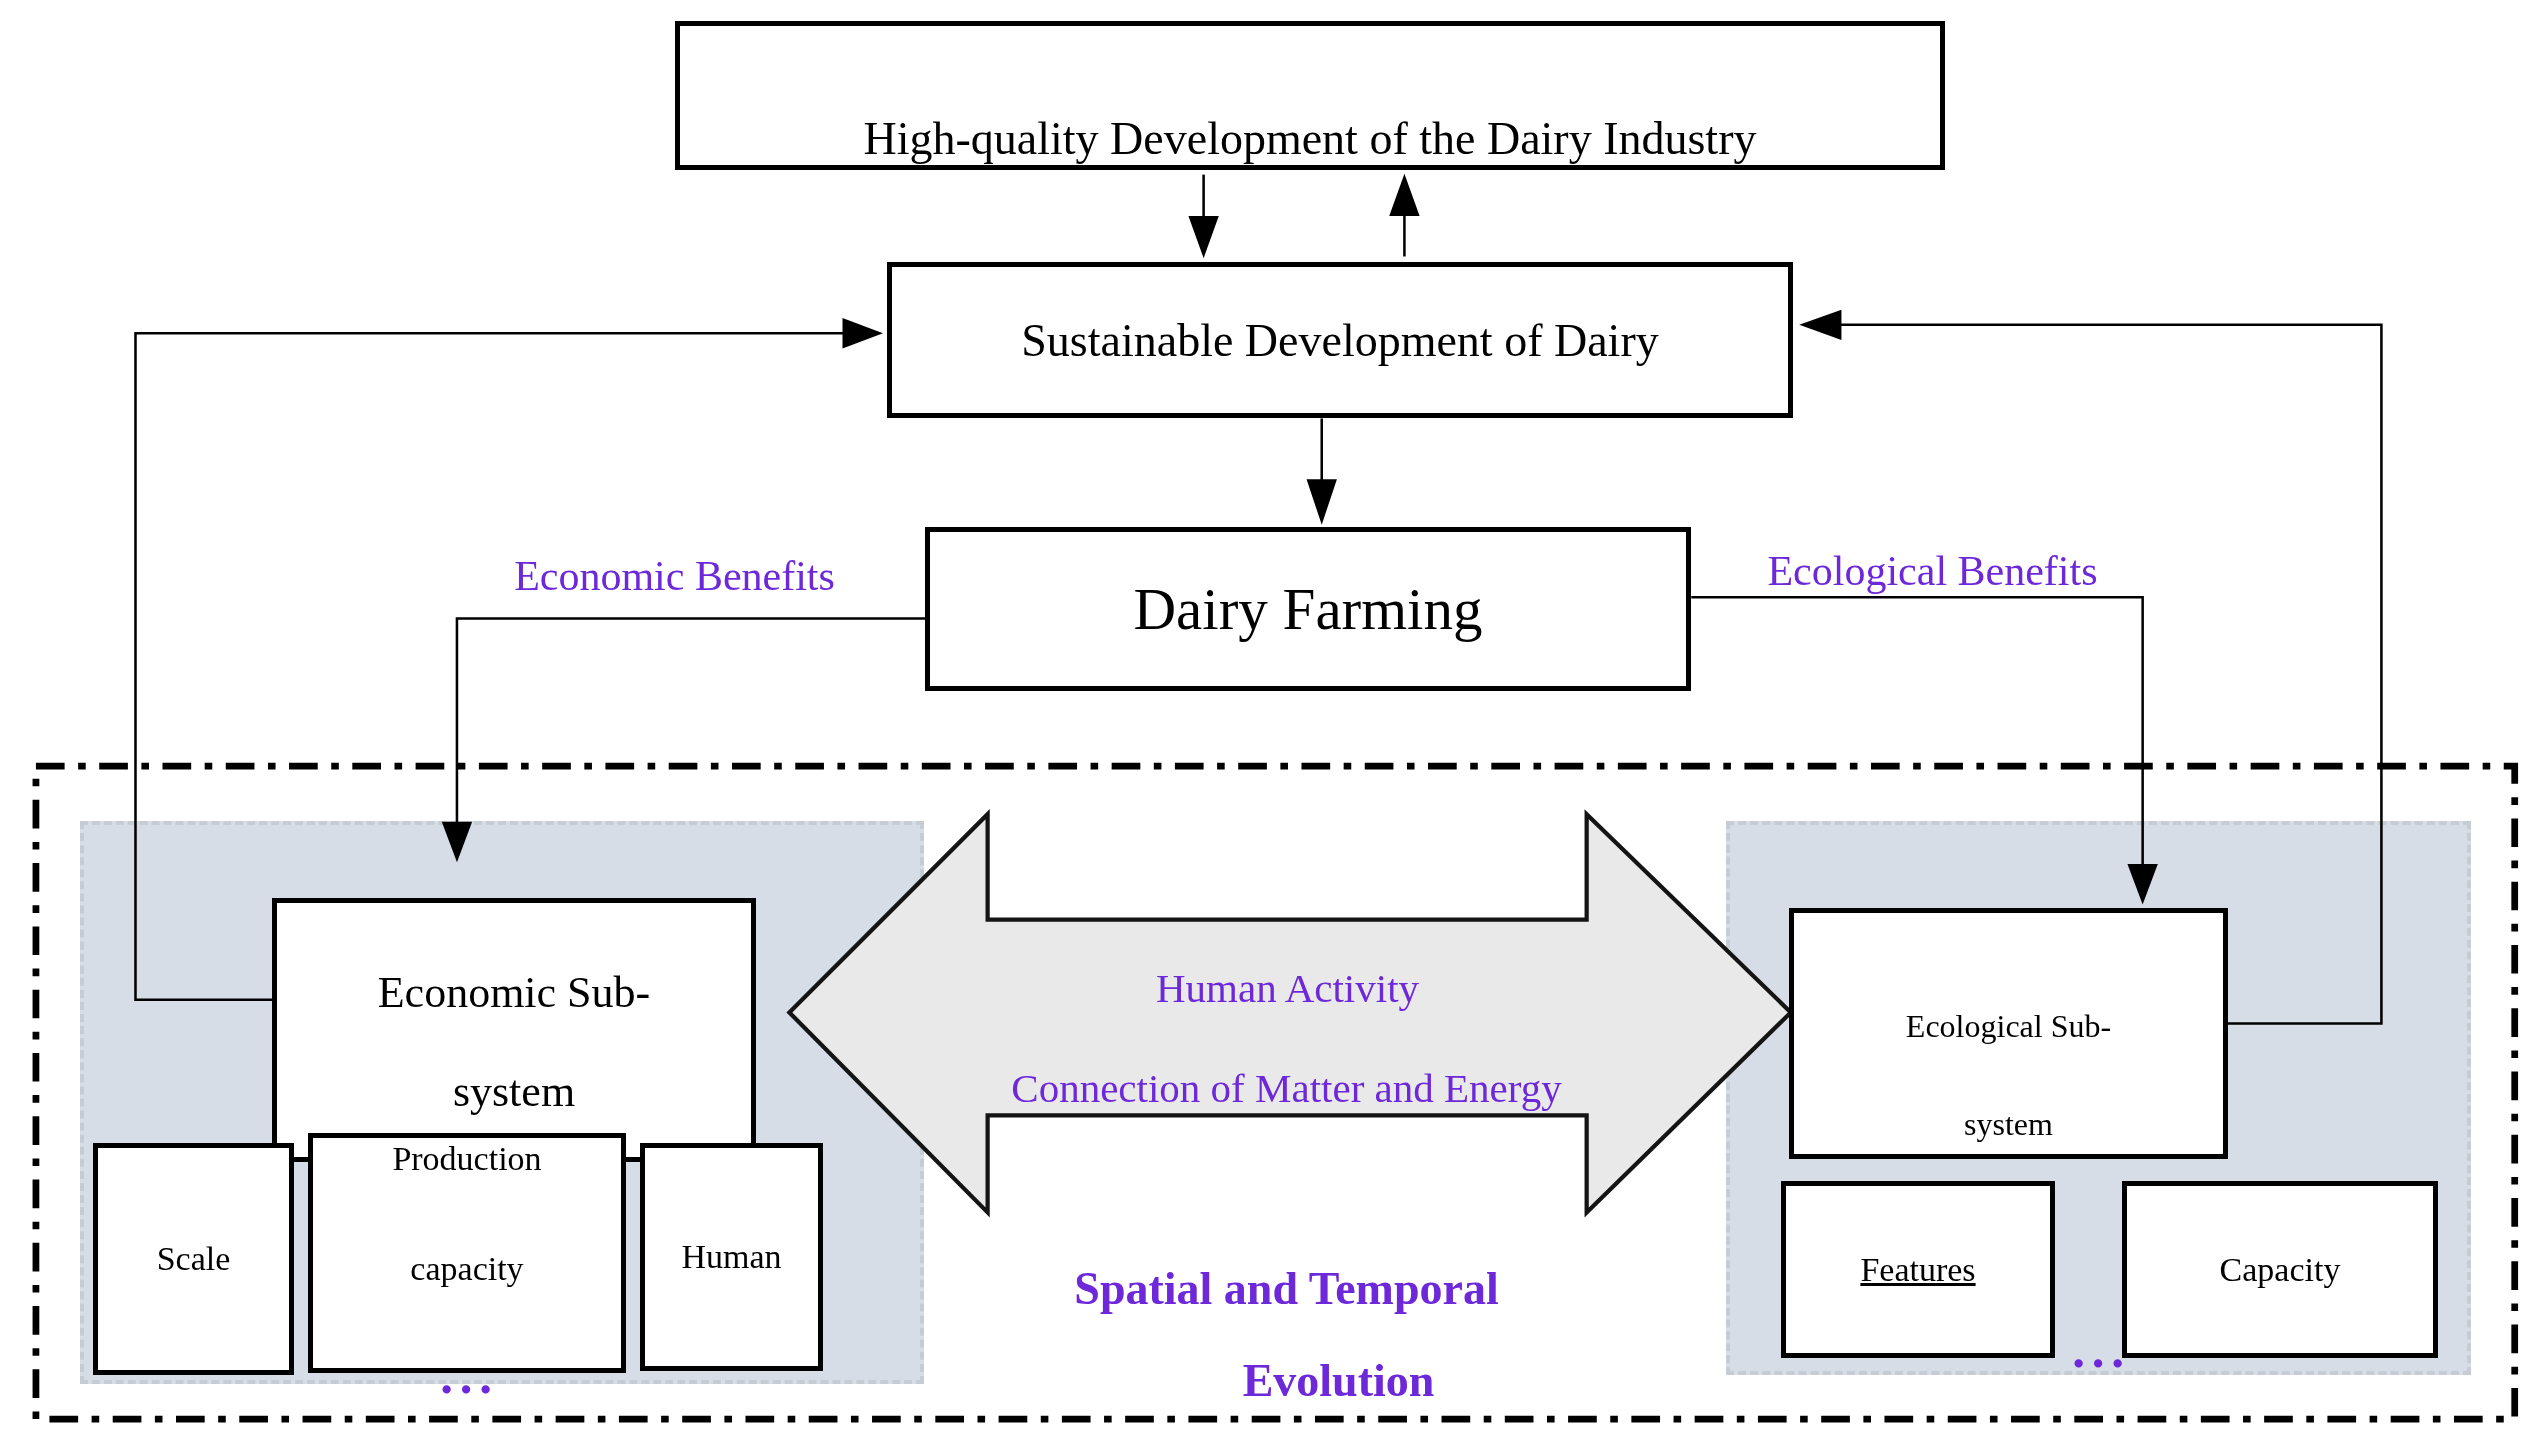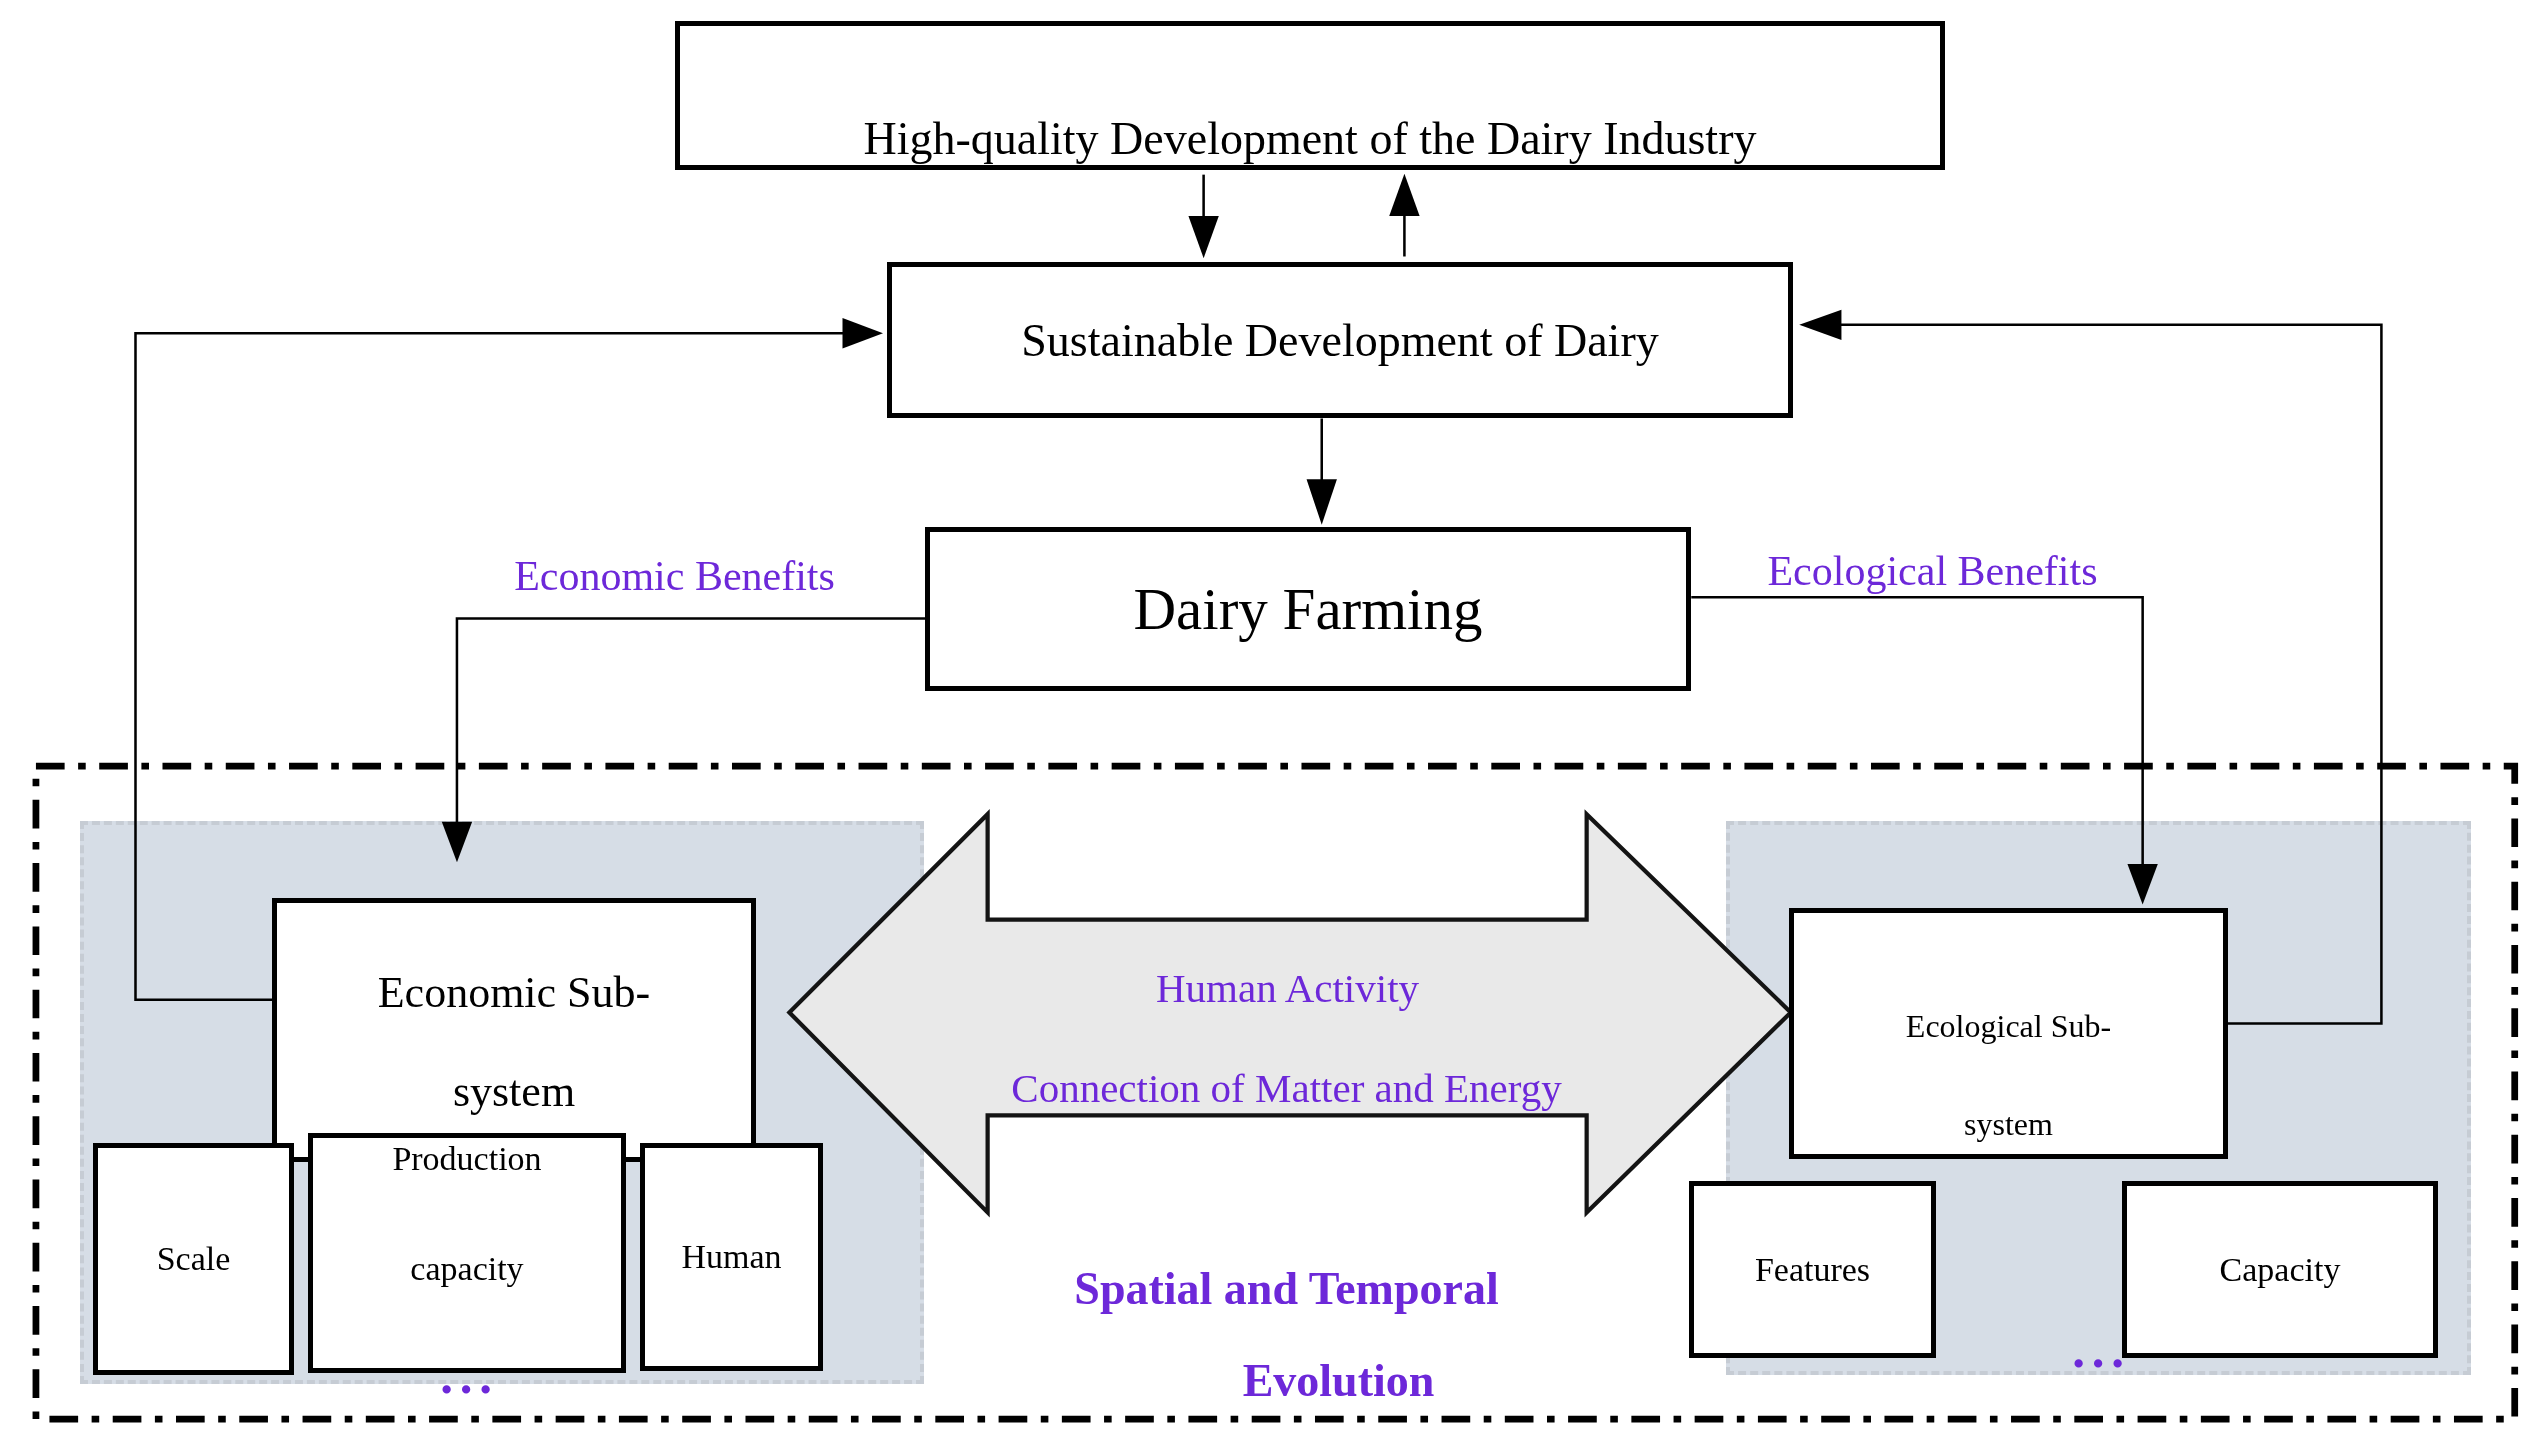--- a/index.html
+++ b/index.html
@@ -59,21 +59,21 @@
   }
   
   .top-box         { left: 675px;  top: 21px;   width: 1270px; height: 149px; font-size: 46px; align-items: flex-end; }
   .sustainable-box { left: 887px; top: 262px;  width: 906px; height: 156px; font-size: 46px; }
   .dairy-box       { left: 925px; top: 527px;  width: 766px;  height: 164px; font-size: 59px; }
   .econ-sub-box    { left: 272px;  top: 866px; width: 484px;  height: 264px; font-size: 44px; padding-top: 66px; row-gap: 52px; line-height: 47px; margin-top: 32px; }
   .eco-sub-box     { left: 1789px; top: 908px; width: 439px;  height: 251px; font-size: 32px; padding-top: 90px; row-gap: 51px; line-height: 47px; }
   .scale-box       { left: 93px;  top: 1143px; width: 201px;  height: 232px; font-size: 34px; border-width: 5.9px; }
   .production-box  { left: 308px;  top: 1133px; width: 318px;  height: 240px; font-size: 34px; border-width: 5.9px; row-gap: 69px; line-height: 41px; }
   .income-box      { left: 640px;  top: 1143px; width: 183px;  height: 228px; font-size: 34px; border-width: 5.9px; }
-  .features-box    { left: 1689px; top: 1181px; width: 247px;  height: 177px; font-size: 34px; }
+  .features-box    { left: 1781px; top: 1181px; width: 274px;  height: 177px; font-size: 34px; text-decoration: underline; }
   .capacity-box    { left: 2122px; top: 1181px; width: 316px;  height: 177px; font-size: 34px; }
   
   .econ-benefits   { left: 430px;  top: 550px;  width: 489px; height: 52px; font-size: 42px; }
   .eco-benefits    { left: 1688px; top: 545px;  width: 489px; height: 52px; font-size: 42px; }
   .human-activity  { left: 992px; top: 962px; width: 591px; height: 51px; font-size: 41px; }
   .connection      { left: 949px; top: 1062px; width: 675px; height: 51px; font-size: 41px; }
   .spatial-1       { left: 987px; top: 1262px; width: 599px; height: 52px; font-size: 46px; font-weight: bold; }
   .spatial-2       { left: 1039px; top: 1354px; width: 599px; height: 52px; font-size: 46px; font-weight: bold; }
   .dots            { font-size: 51px; font-weight: bold; letter-spacing: 6.8px; z-index: 5; }
   .dots.left       { left: 398px;  top: 1349px; width: 143px; height: 54px; }

